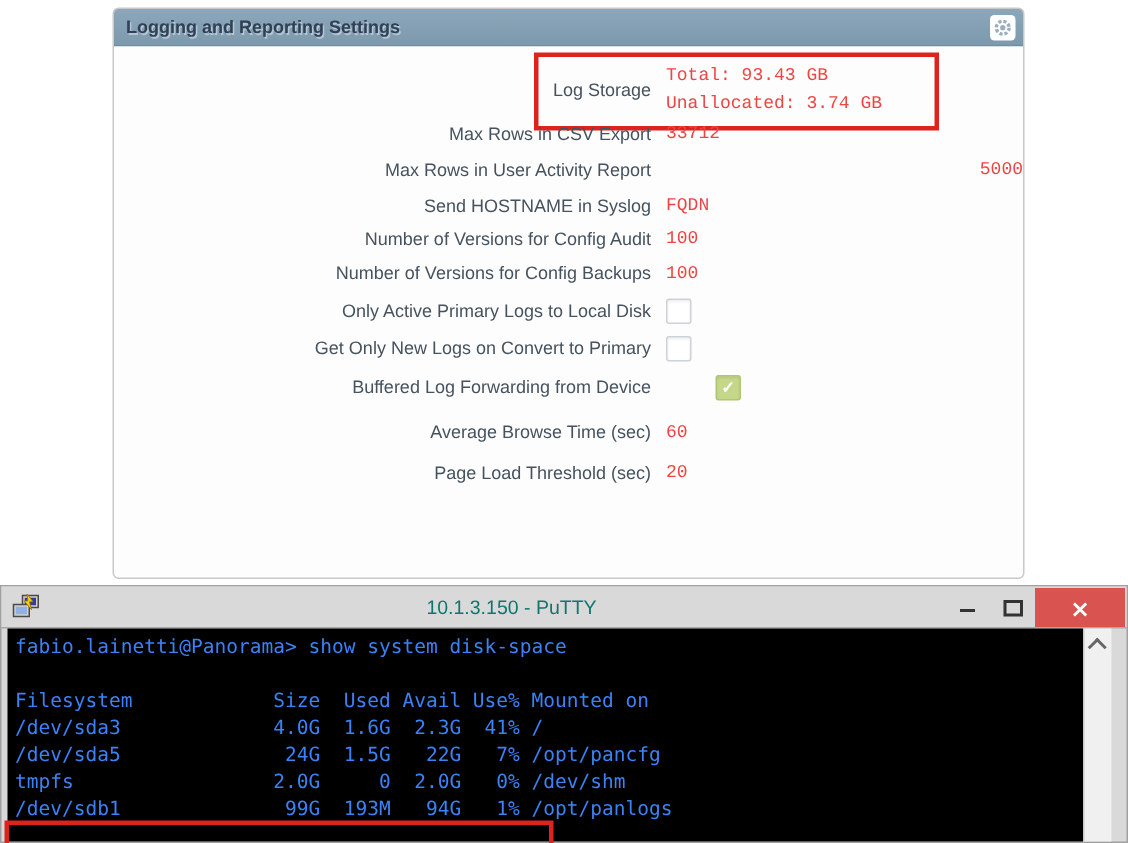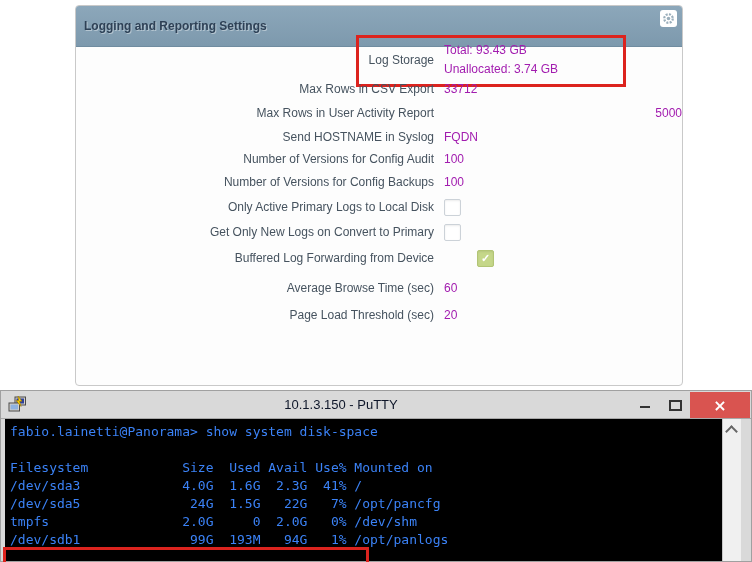--- a/index.html
+++ b/index.html
@@ -2,51 +2,51 @@
 <html><head>
 <meta charset="utf-8">
 <style>
   html,body{margin:0;padding:0;background:#ffffff;}
   .page{position:relative;width:752px;height:562px;background:#fff;overflow:hidden;
         font-family:"Liberation Sans",sans-serif;}
 
   
   .panel{position:absolute;left:75px;top:5px;width:606px;height:379px;background:#fdfdfd;
          border:1px solid #c9c9c9;border-radius:4px;}
-  .panel-header{position:absolute;left:0;top:0;right:0;height:41px;
+  .panel-header{position:absolute;left:0;top:0;right:0;height:25px;
          background:linear-gradient(#8ca7ba,#7d99ad);
          border-bottom:1px solid #708ca0;border-radius:3px 3px 0 0;
          display:flex;align-items:center;padding:0 8px;box-sizing:border-box;}
   .panel-title{font-size:12px;font-weight:bold;color:#2e4156;
          text-shadow:1px 1px 0 rgba(255,255,255,0.4);}
   .gear-btn{position:absolute;right:5px;top:4px;width:17px;height:17px;background:#fff;
          border:none;border-radius:3px;display:flex;align-items:center;justify-content:center;
          padding:0;cursor:pointer;}
   .panel-body{position:absolute;top:25px;left:0;right:0;bottom:0;}
 
   .srow{position:absolute;left:0;width:100%;height:20px;display:flex;align-items:center;}
   .lbl{flex:0 0 358px;width:358px;text-align:right;font-size:12px;color:#46535f;}
-  .val{margin-left:10px;font-size:12px;color:#a21caf;white-space:nowrap;}
+  .val{margin-left:10px;font-size:12px;color:#ef4444;white-space:nowrap;font-family:Liberation Mono, monospace;}
   .log-row{height:42px;align-items:center;}
   .log-row .lbl,.log-row .val{line-height:19px;}
   .cb{margin-left:10px;width:15px;height:15px;background:#fff;border:1px solid #ccd2d8;
       border-radius:2px;box-shadow:inset 0 1px 2px rgba(0,0,0,0.08);}
   .cb.checked{background:#c5d789;border-color:#b2c575;color:#fff;font-size:11px;
       font-weight:bold;display:flex;align-items:center;justify-content:center;}
 
   .red-box{position:absolute;border:3px solid #dc231e;pointer-events:none;background:transparent;}
   .red-box.log{left:280px;top:4px;width:264px;height:46px;}
 
   
   .putty{position:absolute;left:0;top:390px;width:752px;height:172px;background:#d9d9d9;
          border:1px solid #a0a0a0;box-sizing:border-box;}
   .titlebar{position:relative;height:27px;background:#d9d9d9;}
   .putty-icon{position:absolute;left:7px;top:4px;width:19px;height:19px;}
   .win-title{position:absolute;left:60px;right:130px;top:0;height:27px;line-height:27px;
-         text-align:center;font-size:13px;color:#0f172a;}
+         text-align:center;font-size:13px;color:#0f766e;}
   .winbtns{position:absolute;right:1px;top:1px;height:26px;display:flex;}
   .wbtn{display:flex;align-items:center;justify-content:center;border:none;background:transparent;
         padding:0;cursor:pointer;}
   .btn-min{width:30px;}
   .btn-min .bar{width:10px;height:2px;background:#333;margin-top:4px;}
   .btn-max{width:30px;}
   .btn-max .box{width:9px;height:7px;border:2px solid #333;background:transparent;}
   .btn-close{width:60px;background:#d95450;color:#fff;font-size:16px;font-weight:bold;
         font-family:"DejaVu Sans",sans-serif;}
   .term-area{position:absolute;top:27px;left:0;right:0;bottom:0;display:flex;

